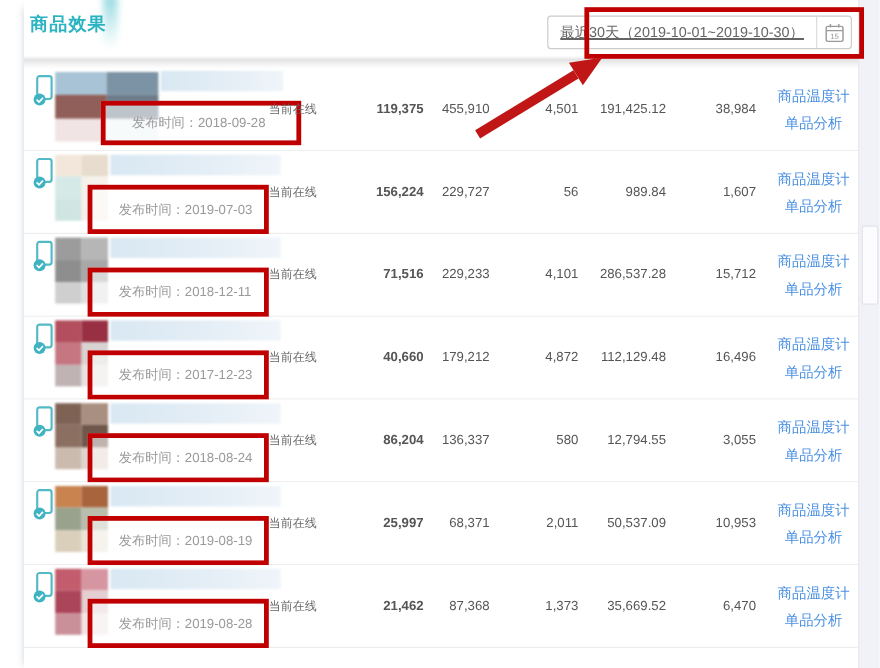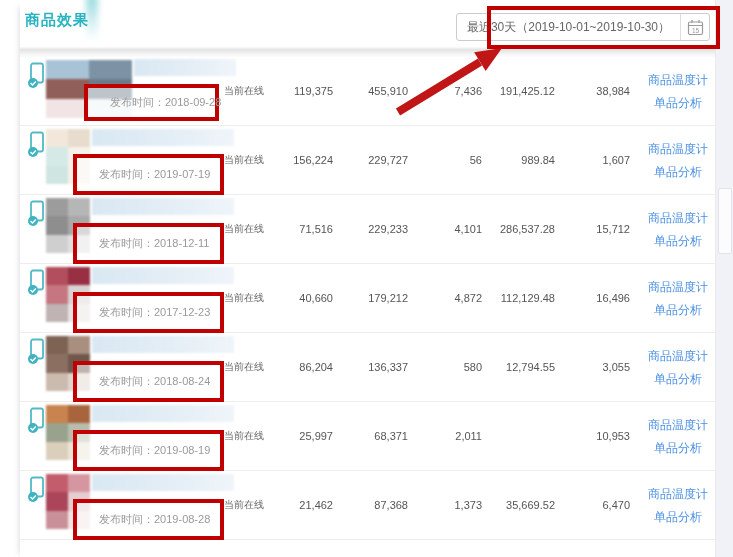--- a/index.html
+++ b/index.html
@@ -15,45 +15,45 @@
   
   .card{position:absolute;left:20px;top:0;width:695px;height:557px;background:#fff;
     box-shadow:-5px 2px 6px -5px rgba(120,130,150,.35);}
   .teal-smudge{position:absolute;left:66px;top:-4px;width:12px;height:44px;
     background:linear-gradient(180deg,rgba(42,179,192,.5),rgba(42,179,192,0));
     filter:blur(3px);pointer-events:none;}
   .header{position:relative;height:44px;}
   .page-title{position:absolute;left:5px;top:11px;margin:0;font-size:15px;
     font-weight:bold;color:#2ab3c0;letter-spacing:1px;}
   .date-picker{position:absolute;right:5px;top:13px;height:28px;border:1px solid #cccccc;
-    border-radius:3px;display:flex;align-items:stretch;background:#fff;box-sizing:border-box;}
+    border-radius:3px;display:flex;align-items:stretch;background:#fff;box-sizing:border-box;text-decoration:underline;}
   .date-text{display:flex;align-items:center;padding:0 10px;font-size:12px;color:#666;}
   .cal-cell{width:28px;border-left:1px solid #dddddd;display:flex;align-items:center;justify-content:center;}
   .header-divider{height:13px;
     background:linear-gradient(180deg,#ffffff 20%,#e3e3e3 45%,#ececec 60%,#fbfbfb 90%);}
   
   .rows{position:relative;}
   .row{position:relative;height:69px;border-bottom:1px solid #ededed;background:#fff;box-sizing:border-box;}
   .dev-icon{position:absolute;left:7px;top:5px;width:20px;height:27px;}
   .thumb{position:absolute;left:26px;top:3px;width:44px;height:55px;display:flex;flex-wrap:wrap;
     filter:blur(1px);}
   .thumb span{width:50%;height:33.34%;}
   .blur-line{position:absolute;left:72px;top:3px;width:142px;height:17px;
     background:linear-gradient(90deg,#d9e8f3,#e4eef6 55%,#eff5fa);filter:blur(1px);}
   .pub-box{position:absolute;left:53px;top:28px;width:151px;height:41px;
     border:4px solid #c00000;box-sizing:border-box;display:flex;align-items:center;background:rgba(255,255,255,.55);}
   .pub-text{padding-left:22px;font-size:11px;color:#9a9a9a;white-space:nowrap;}
   .row.first .thumb{width:86px;height:58px;}
   .row.first .blur-line{left:114px;width:102px;top:2px;}
-  .row.first .pub-box{left:64px;top:27px;width:135px;height:37px;}
+  .row.first .pub-box{left:64px;top:27px;width:167px;height:37px;}
   .status{position:absolute;left:204px;top:0;height:100%;display:flex;align-items:center;
     font-size:10px;color:#666;}
   .num{position:absolute;top:0;height:100%;display:flex;align-items:center;
     justify-content:flex-end;font-size:11px;color:#555;}
-  .c1{left:236px;width:77px;}
+  .c1{left:256px;width:77px;font-weight:bold;}
   .c2{left:322px;width:66px;}
   .c3{left:398px;width:64px;}
   .c4{left:462px;width:73px;}
   .c5{left:547px;width:63px;}
   .links{position:absolute;left:618px;top:0;width:80px;height:100%;display:flex;
     flex-direction:column;align-items:center;justify-content:center;gap:3px;}
   .links a{font-size:12px;color:#4a90e2;text-decoration:none;line-height:20px;cursor:pointer;}
   
   .anno-datebox{position:absolute;left:487px;top:6px;width:233px;height:43px;
     border:4px solid #c00000;box-sizing:border-box;z-index:6;pointer-events:none;}
@@ -105,21 +105,21 @@
           <span style="background: rgb(241, 228, 228);"></span>
           <span style="background: rgb(238, 243, 246);"></span>
     </span>
     <span class="blur-line"></span>
     <span class="pub-box">
       <span class="pub-text">发布时间：2018-09-28</span>
     </span>
     <span class="status">当前在线</span>
     <span class="num c1">119,375</span>
     <span class="num c2">455,910</span>
-    <span class="num c3">7,436</span>
+    <span class="num c3">4,501</span>
     <span class="num c4">191,425.12</span>
     <span class="num c5">38,984</span>
     <span class="links">
       <a>商品温度计</a>
       <a>单品分析</a>
     </span>
   </div>
 
   <div class="row">
     <span class="dev-icon">
@@ -132,21 +132,21 @@
     <span class="thumb">
       <span style="background: rgb(242, 231, 218);"></span>
           <span style="background: rgb(231, 220, 205);"></span>
           <span style="background: rgb(213, 234, 231);"></span>
           <span style="background: rgb(246, 241, 234);"></span>
           <span style="background: rgb(207, 229, 225);"></span>
           <span style="background: rgb(247, 240, 233);"></span>
     </span>
     <span class="blur-line"></span>
     <span class="pub-box">
-      <span class="pub-text">发布时间：2019-07-19</span>
+      <span class="pub-text">发布时间：2019-07-03</span>
     </span>
     <span class="status">当前在线</span>
     <span class="num c1">156,224</span>
     <span class="num c2">229,727</span>
     <span class="num c3">56</span>
     <span class="num c4">989.84</span>
     <span class="num c5">1,607</span>
     <span class="links">
       <a>商品温度计</a>
       <a>单品分析</a>
@@ -266,20 +266,21 @@
           <span style="background: rgb(234, 228, 215);"></span>
     </span>
     <span class="blur-line"></span>
     <span class="pub-box">
       <span class="pub-text">发布时间：2019-08-19</span>
     </span>
     <span class="status">当前在线</span>
     <span class="num c1">25,997</span>
     <span class="num c2">68,371</span>
     <span class="num c3">2,011</span>
+    <span class="num c4">50,537.09</span>
     <span class="num c5">10,953</span>
     <span class="links">
       <a>商品温度计</a>
       <a>单品分析</a>
     </span>
   </div>
 
   <div class="row">
     <span class="dev-icon">
       <svg width="20" height="27" viewBox="0 0 20 27">

